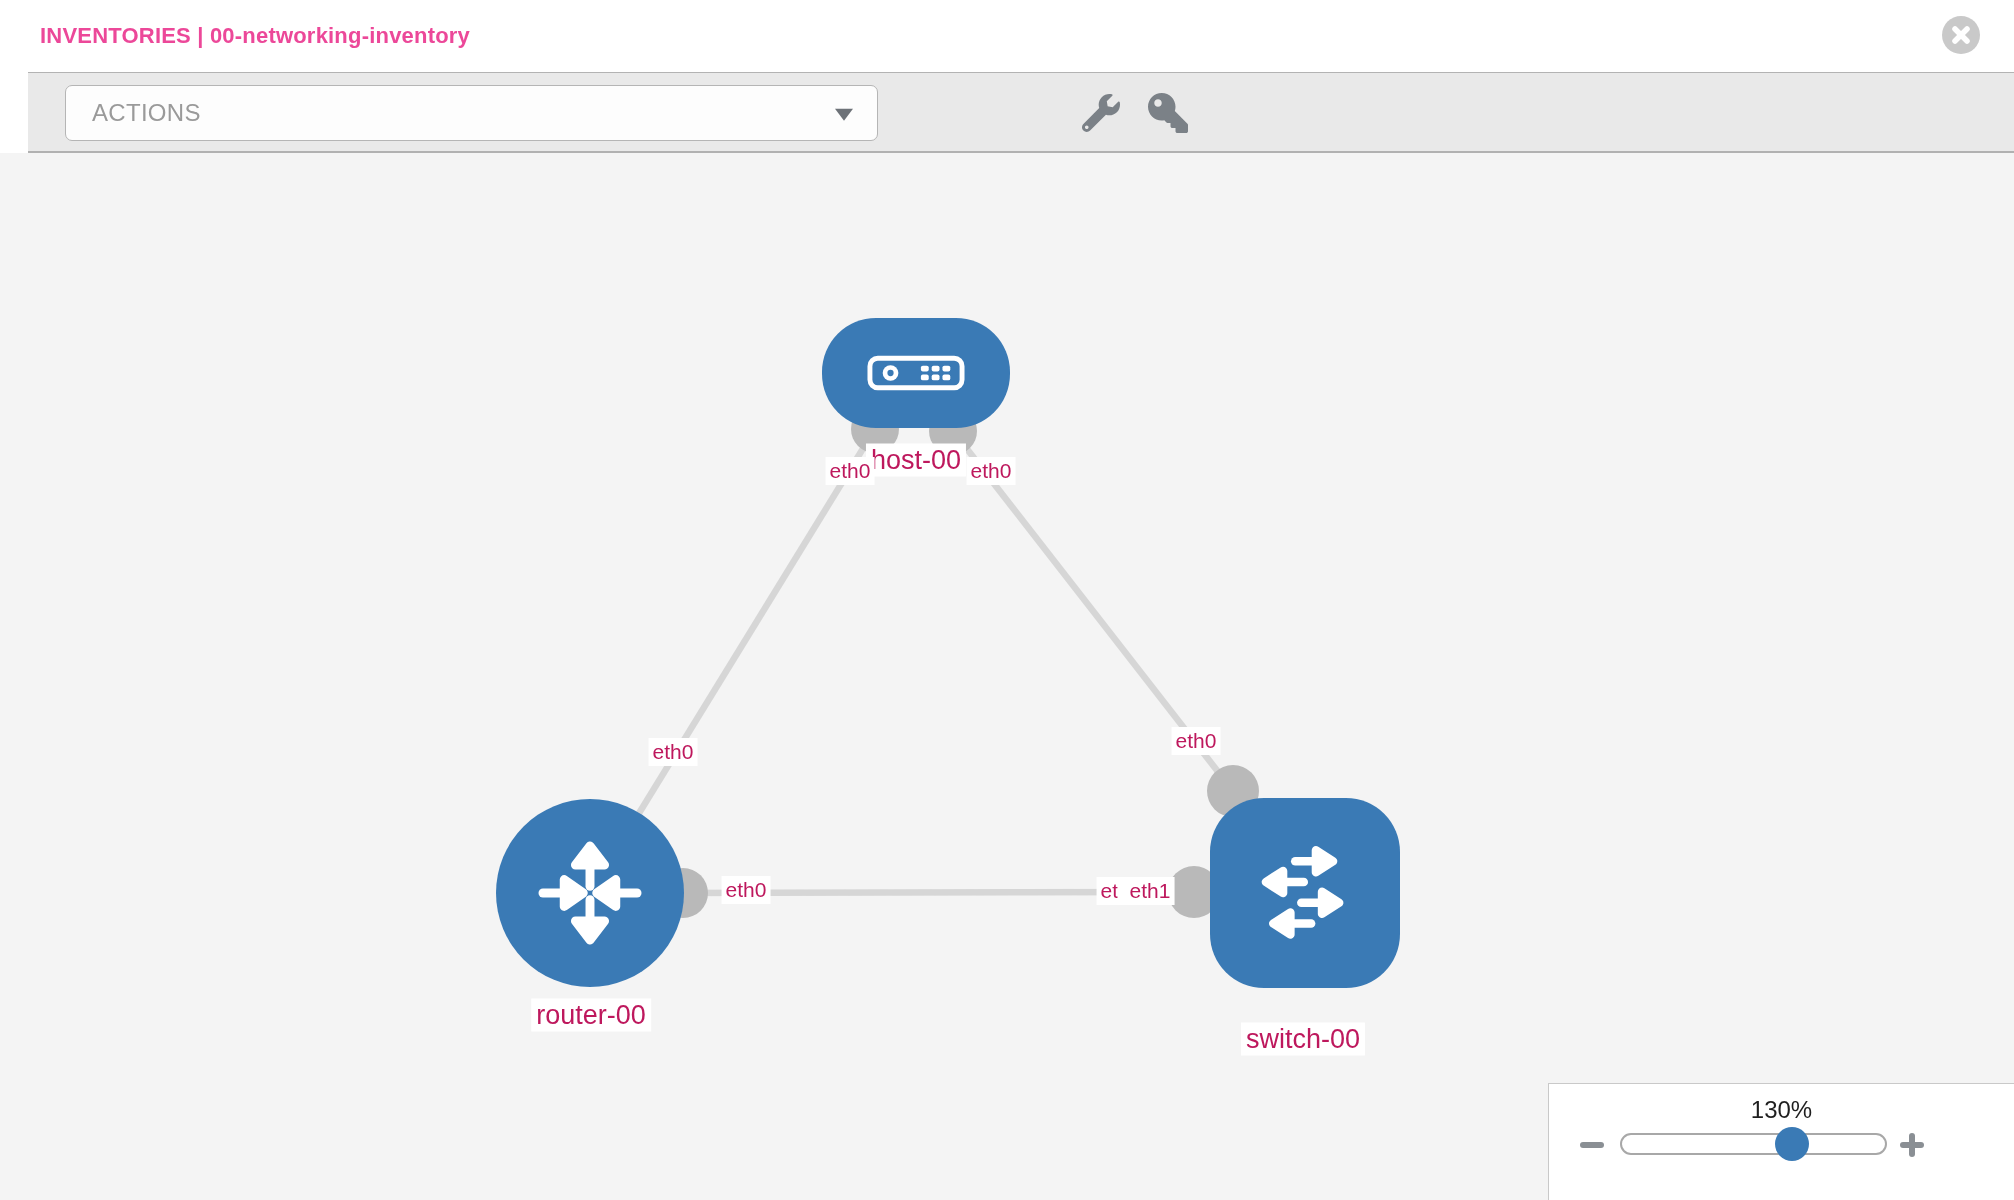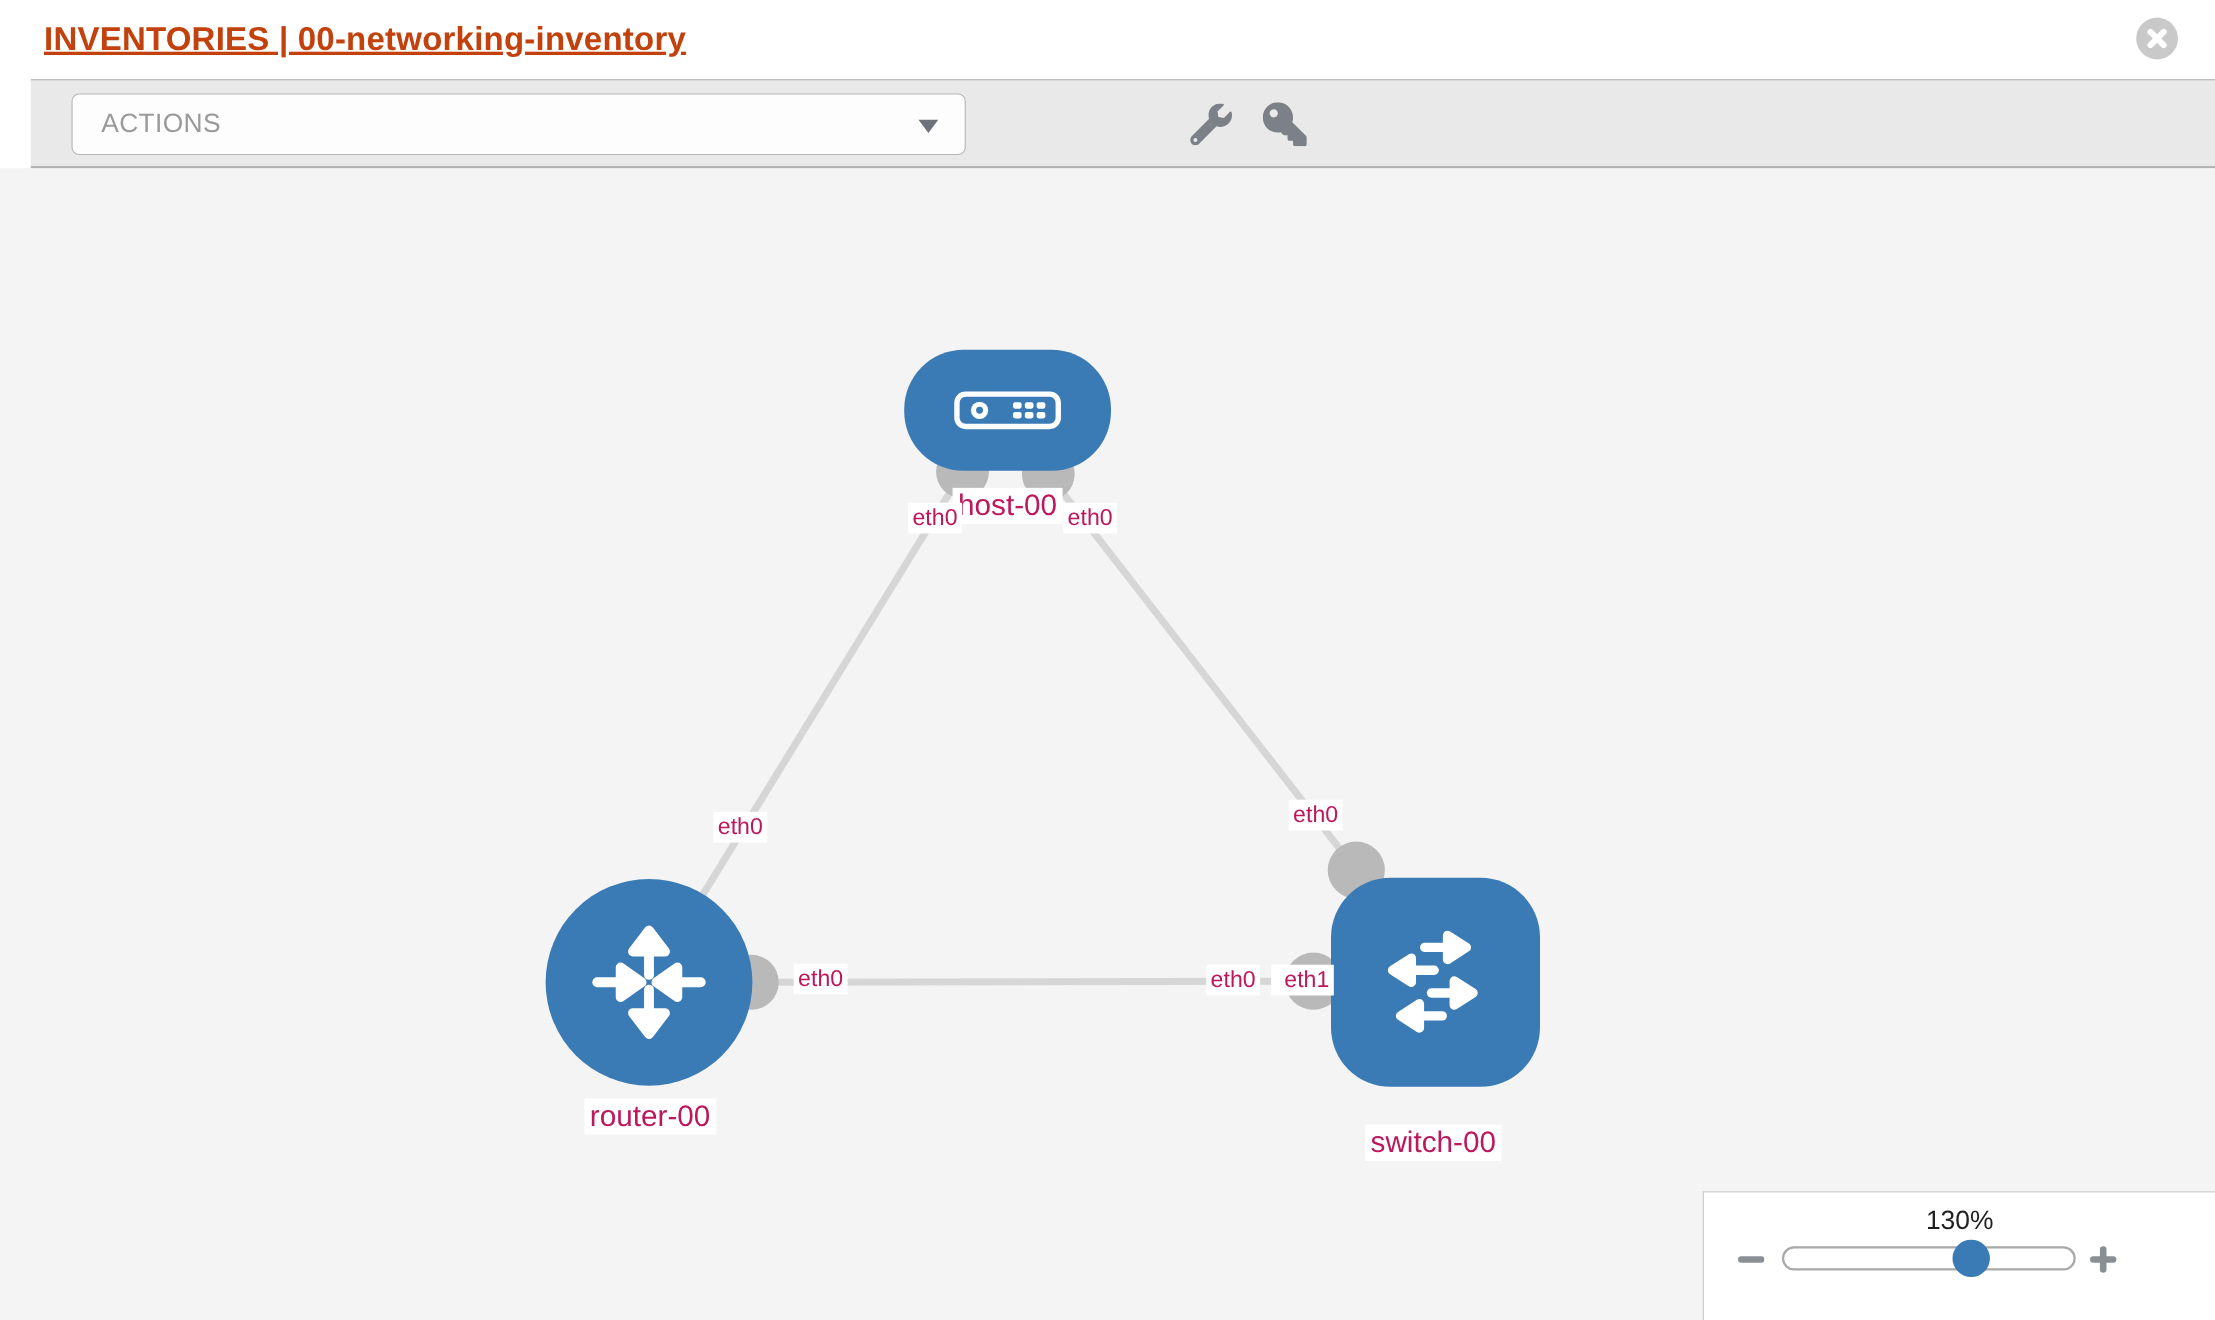--- a/index.html
+++ b/index.html
@@ -3,21 +3,21 @@
 <meta charset="utf-8">
 <style>
   * { margin:0; padding:0; box-sizing:border-box; }
   html,body { width:2014px; height:1200px; overflow:hidden; }
   body { font-family:"Liberation Sans", sans-serif; background:#fff; }
   .app { position:relative; width:2014px; height:1200px; background:#fff; }
 
   
   .titlebar { position:relative; height:72px; background:#fff; }
   .title { position:absolute; left:40px; top:50%; transform:translateY(-50%);
-           font-size:30px; font-weight:bold; color:#c2410c; letter-spacing:.2px;text-decoration:underline; }
+           font-size:22px; font-weight:bold; color:#ec4899; letter-spacing:.2px; }
   .close-btn { position:absolute; left:1942px; top:16px; width:38px; height:38px;
                border:none; border-radius:50%; background:#c9c9c9; cursor:pointer;
                display:flex; align-items:center; justify-content:center; }
 
   
   .toolbar { position:relative; height:81px; background:#e9e9e9;
              border-top:1px solid #b3b3b3; border-bottom:2px solid #b1b1b1;margin-left:28px; }
   .select { position:absolute; top:12px; height:56px; background:#fdfdfd;
             border:1px solid #b5b5b5; border-radius:7px; display:flex;
             align-items:center; padding:0 26px; cursor:pointer; }
@@ -160,21 +160,21 @@
     <span class="nlabel node-label" style="left:916px; top:307px;">host-00</span>
     <span class="nlabel node-label" style="left:591px; top:862px;text-align:center;">router-00</span>
     <span class="nlabel node-label" style="left:1303px; top:886px;">switch-00</span>
 
     <span class="nlabel iface-label" style="left:850px; top:318px;">eth0</span>
     <span class="nlabel iface-label" style="left:991px; top:318px;">eth0</span>
     <span class="nlabel iface-label" style="left:673px; top:599px;">eth0</span>
     <span class="nlabel iface-label" style="left:1196px; top:588px;">eth0</span>
     <span class="nlabel iface-label" style="left:746px; top:737px;">eth0</span>
     <span class="nlabel iface-label" style="left:1121px; top:738px;">eth0</span>
-    <span class="nlabel iface-label front" style="left:1184px; top:738px;padding-left:12px;">eth1</span>
+    <span class="nlabel iface-label front" style="left:1146px; top:738px;padding-left:12px;">eth1</span>
 
     <div class="zoom-panel">
       <div class="zoom-level">130%</div>
       <button class="zoom-minus">
         <svg width="24" height="8" viewBox="0 0 24 8">
           <rect x="0" y="1" width="24" height="6" rx="3" fill="#8a8f94"></rect>
         </svg>
       </button>
       <div class="zoom-track"></div>
       <div class="zoom-thumb"></div>

